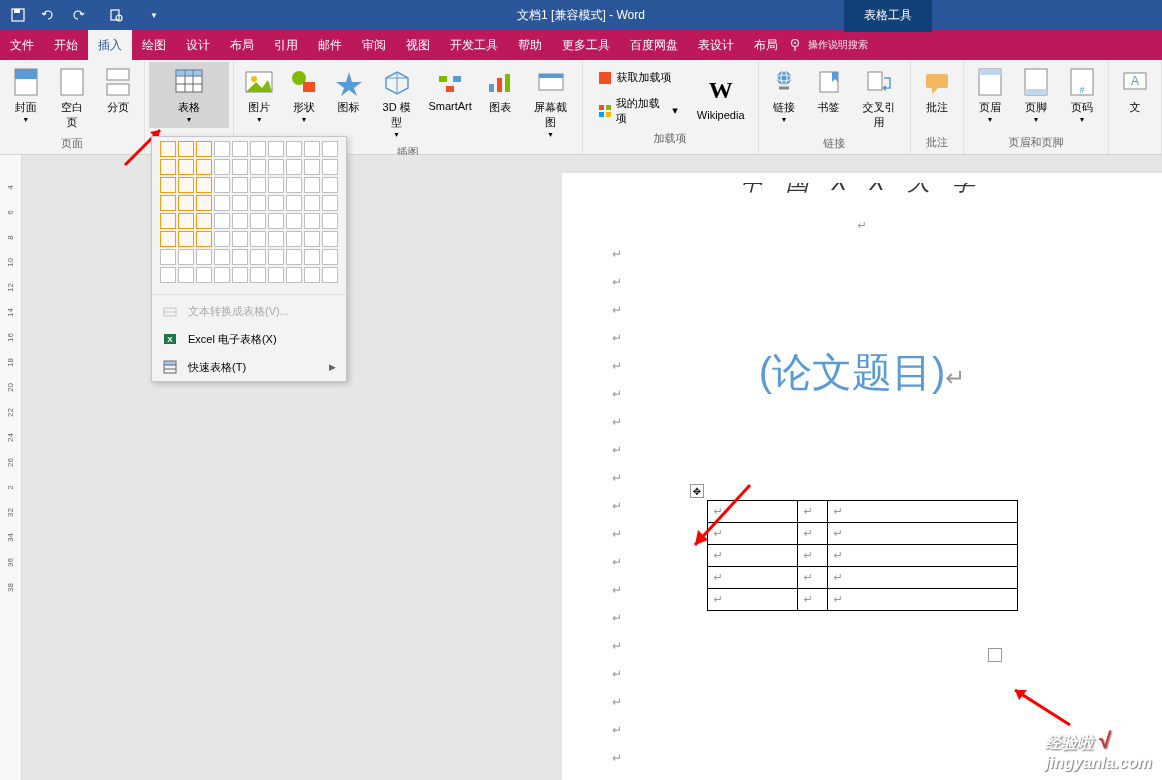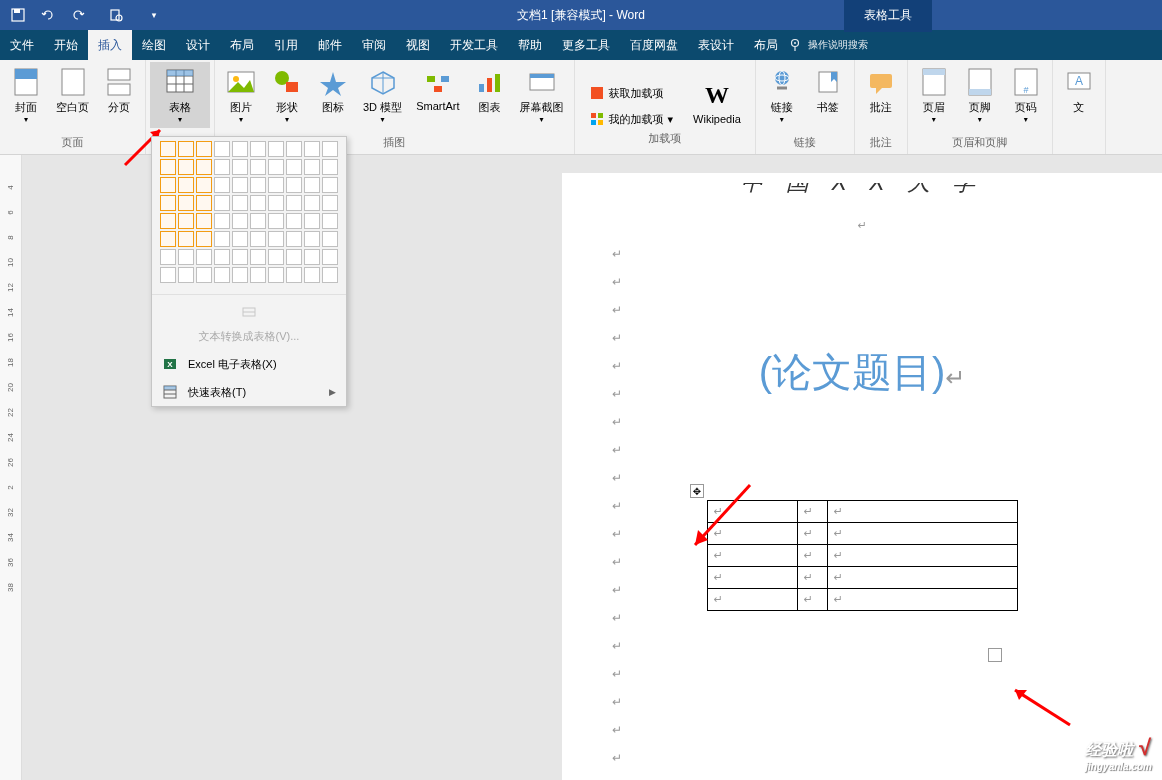--- a/index.html
+++ b/index.html
@@ -4,21 +4,21 @@
   <style>
     * { margin: 0; padding: 0; box-sizing: border-box; font-family: "Microsoft YaHei", sans-serif; }
     body { width: 1162px; height: 780px; background: #f3f3f3; overflow: hidden; position: relative; }
     
     .title-bar { background: #2b579a; height: 30px; display: flex; align-items: center; color: white; font-size: 12px; position: relative; }
     .qat { display: flex; align-items: center; gap: 14px; padding-left: 10px; }
     .qat-icon { width: 16px; height: 16px; display: flex; align-items: center; justify-content: center; cursor: pointer; }
     .title-text { position: absolute; left: 50%; transform: translateX(-50%); }
     .table-tools { position: absolute; right: 230px; background: #124078; padding: 8px 20px; font-size: 12px; }
     
-    .menu-bar { background: #0c4a6e; height: 30px; display: flex; align-items: center; color: white; font-size: 12px; }
+    .menu-bar { background: #be185d; height: 30px; display: flex; align-items: center; color: white; font-size: 12px; }
     .menu-item { padding: 8px 10px; cursor: pointer; }
     .menu-item.active { background: #f3f3f3; color: #2b579a; }
     .menu-right { display: flex; align-items: center; padding-right: 100px; }
     .search-hint { display: flex; align-items: center; gap: 6px; font-size: 10px; opacity: 0.9; }
     
     .ribbon { background: #f3f3f3; height: 95px; display: flex; border-bottom: 1px solid #d4d4d4; position: relative; }
     .ribbon-group { display: flex; flex-direction: column; align-items: center; padding: 2px 4px; border-right: 1px solid #e0e0e0; }
     .ribbon-buttons { display: flex; flex: 1; align-items: flex-start; gap: 2px; }
     .ribbon-btn { display: flex; flex-direction: column; align-items: center; justify-content: center; padding: 4px 6px; cursor: pointer; font-size: 11px; min-width: 40px; text-align: center; }
     .ribbon-btn.active { background: #d4d4d4; }
@@ -53,29 +53,29 @@
     .table-handle { position: absolute; width: 14px; height: 14px; border: 1px solid #999; background: white; display: flex; align-items: center; justify-content: center; font-size: 10px; }
     
     
     .table-dropdown { position: absolute; top: 136px; left: 151px; width: 196px; background: #f3f3f3; border: 1px solid #c6c6c6; box-shadow: 2px 2px 6px rgba(0,0,0,0.2); z-index: 100; }
     .dropdown-title { padding: 6px 8px; font-size: 11px; color: #666; }
     .grid-area { display: grid; grid-template-columns: repeat(10, 17px); grid-template-rows: repeat(8, 17px); gap: 1px; padding: 4px 8px 8px; }
     .grid-cell { width: 16px; height: 16px; border: 1px solid #c0c0c0; background: white; cursor: pointer; }
     .grid-cell.sel { border: 1px solid #f39c12; background: #fff8f0; }
     .dropdown-divider { height: 1px; background: #e0e0e0; margin: 2px 0; }
     .dropdown-item { display: flex; align-items: center; gap: 10px; padding: 6px 10px; font-size: 11px; cursor: pointer; }
-    .dropdown-item.disabled { color: #aaa; flex-direction: column; }
+    .dropdown-item.disabled { color: #aaa; }
     .dropdown-item-icon { width: 16px; height: 16px; display: flex; align-items: center; justify-content: center; }
     .dropdown-arrow { margin-left: auto; color: #666; font-size: 9px; }
     .red-box { position: absolute; border: 2px solid red; pointer-events: none; }
     .red-arrow { position: absolute; pointer-events: none; }
     
     .watermark { position: absolute; bottom: 8px; right: 10px; font-size: 16px; font-weight: bold; color: #fff; text-shadow: 1px 1px 2px rgba(0,0,0,0.6); font-style: italic; }
     .watermark .check { color: #d32f2f; font-size: 22px; }
-    .watermark-sub { font-size: 10px; color: #fff; text-shadow: 1px 1px 1px rgba(0,0,0,0.5); display:block; text-align: center; }
+    .watermark-sub { font-size: 16px; color: #fff; text-shadow: 1px 1px 1px rgba(0,0,0,0.5); display:block; text-align: center; }
   </style>
 </head>
 <body>
 
 <div class="title-bar">
   <div class="qat">
     <span class="qat-icon">
         <svg width="14" height="14" viewBox="0 0 14 14">
           <rect x="1" y="1" width="12" height="12" fill="none" stroke="white" stroke-width="1.2"></rect>
           <rect x="3" y="1" width="6" height="4" fill="white"></rect>
@@ -163,21 +163,21 @@
             </svg>
           </div>
         <span>分页</span>
       </div>
     </div>
     <div class="ribbon-group-label">页面</div>
   </div>
 
   <div class="ribbon-group">
     <div class="ribbon-buttons">
-      <div class="ribbon-btn active" style="padding:4px 14px;">
+      <div class="ribbon-btn active" style="padding:4px 24px;">
         <div class="ribbon-icon">
             <svg width="30" height="28">
               <rect x="2" y="2" width="26" height="22" fill="#fff" stroke="#666"></rect>
               <line x1="2" y1="8" x2="28" y2="8" stroke="#666"></line>
               <line x1="2" y1="16" x2="28" y2="16" stroke="#666"></line>
               <line x1="11" y1="2" x2="11" y2="24" stroke="#666"></line>
               <line x1="19" y1="2" x2="19" y2="24" stroke="#666"></line>
               <rect x="2" y="2" width="26" height="6" fill="#5b9bd5" opacity="0.6"></rect>
             </svg>
           </div>
@@ -257,21 +257,21 @@
             </svg>
           </div>
         <span>屏幕截图</span>
           <span style="font-size:8px;">▾</span>
       </div>
     </div>
     <div class="ribbon-group-label">插图</div>
   </div>
 
   <div class="ribbon-group" style="padding:6px 8px;">
-    <div style="display:flex; flex:1; align-items:flex-end; gap:8px;">
+    <div style="display:flex; flex:1; align-items:center; gap:8px;">
       <div style="display:flex; flex-direction:column; gap:6px;">
         <div class="ribbon-small-btn">
             <svg width="16" height="16">
               <rect x="2" y="2" width="12" height="12" fill="#f25022"></rect>
             </svg>
             <span>获取加载项</span>
           </div>
         <div class="ribbon-small-btn"><svg width="16" height="16">
               <rect x="2" y="2" width="5" height="5" fill="#f25022"></rect>
               <rect x="9" y="2" width="5" height="5" fill="#7fba00"></rect>
@@ -303,20 +303,30 @@
           <span style="font-size:8px;">▾</span>
       </div>
       <div class="ribbon-btn">
         <div class="ribbon-icon">
             <svg width="30" height="28">
               <rect x="6" y="4" width="18" height="20" fill="#fff" stroke="#888"></rect>
               <path d="M18 4 L18 14 L21 11 L24 14 L24 4 Z" fill="#5b9bd5"></path>
             </svg>
           </div>
         <span>书签</span>
+      </div>
+      <div class="ribbon-btn">
+        <div class="ribbon-icon">
+            <svg width="30" height="28">
+              <rect x="4" y="4" width="14" height="18" fill="#fff" stroke="#888"></rect>
+              <path d="M20 10 L26 10 L26 20 L20 20" fill="none" stroke="#5b9bd5" stroke-width="1.5"></path>
+              <path d="M18 20 L22 17 L22 23 Z" fill="#5b9bd5"></path>
+            </svg>
+          </div>
+        <span>交叉引用</span>
       </div>
     </div>
     <div class="ribbon-group-label">链接</div>
   </div>
 
   <div class="ribbon-group">
     <div class="ribbon-buttons">
       <div class="ribbon-btn">
         <div class="ribbon-icon">
             <svg width="30" height="28">

